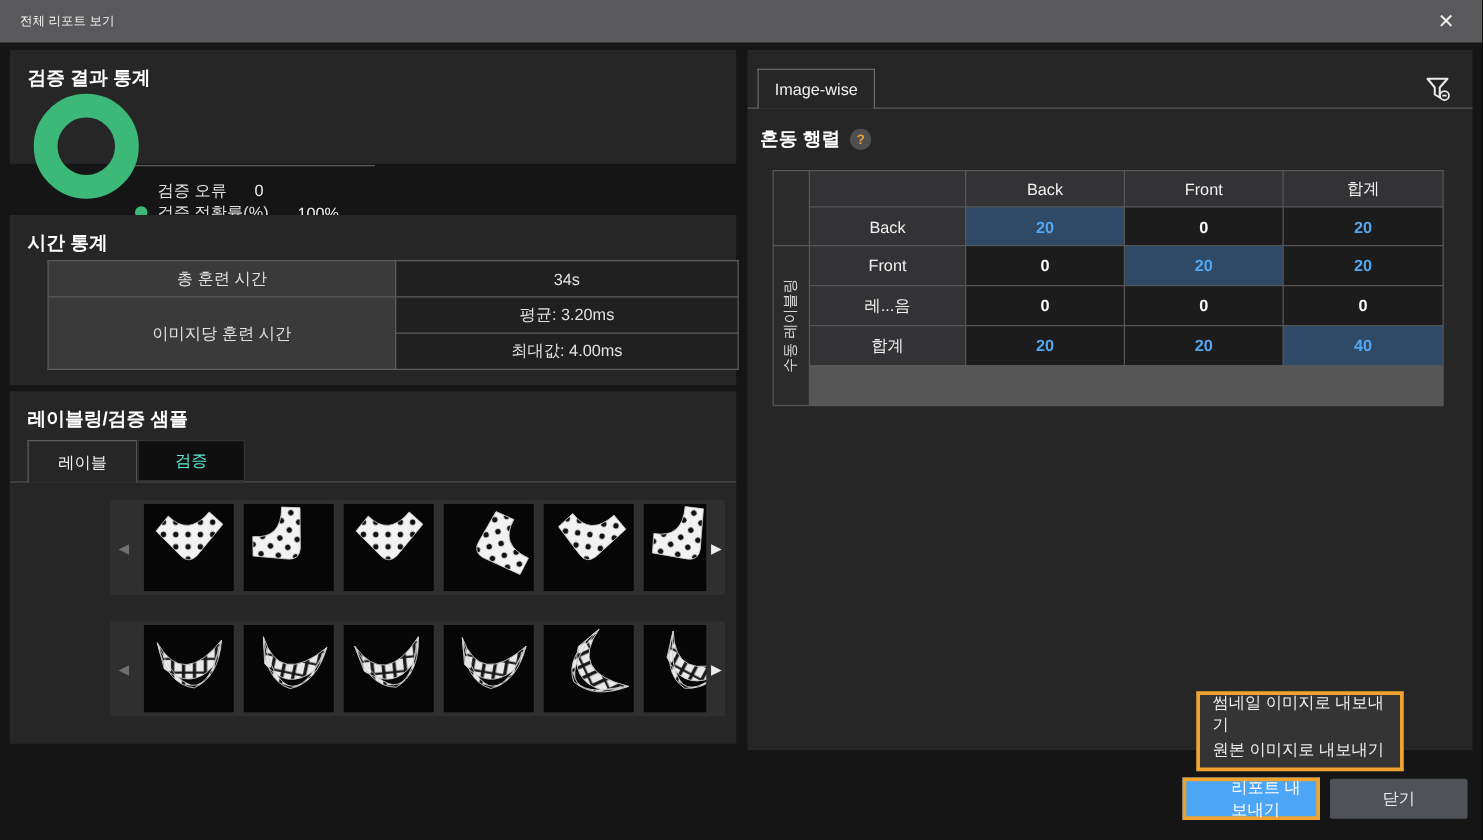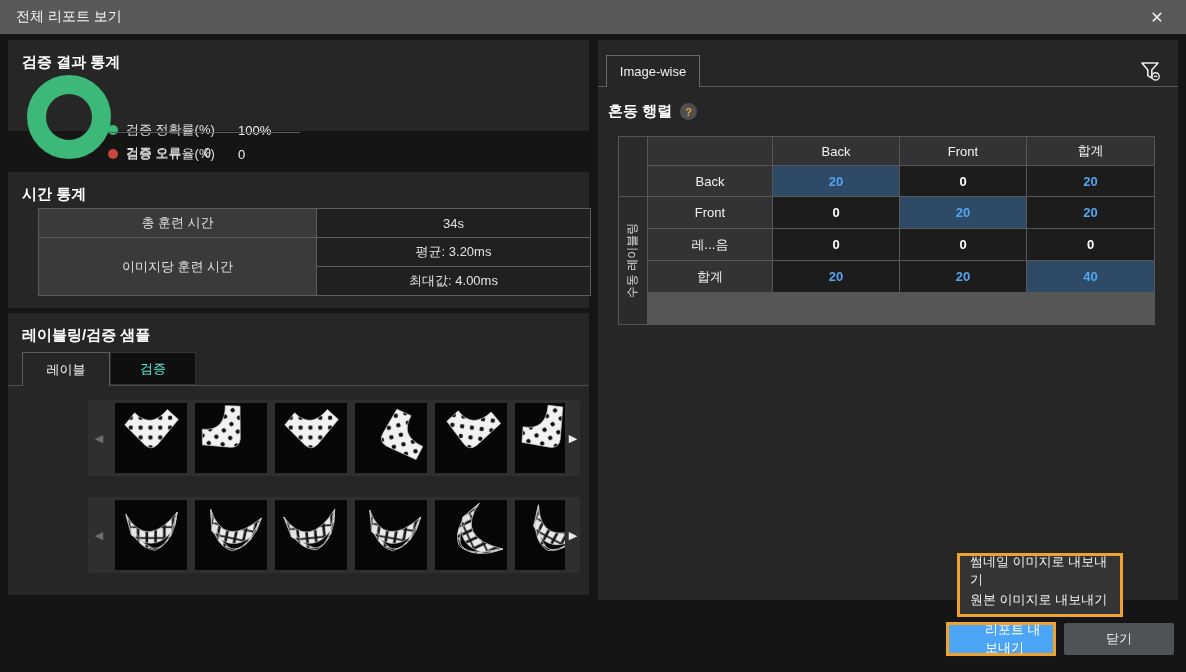--- a/index.html
+++ b/index.html
@@ -2,30 +2,30 @@
 <html><head>
 <meta charset="utf-8">
 <style>
   * { margin:0; padding:0; box-sizing:border-box; }
   html,body { background:#000; }
   body { font-family:"Liberation Sans","DejaVu Sans",sans-serif; }
   .dialog { position:relative; width:1186px; height:672px; background:#151515; overflow:hidden; color:#e8e8e8; }
 
   
   .titlebar { position:absolute; left:0; top:0; width:1186px; height:34px; background:#59595b; display:flex; align-items:center; }
-  .titlebar .title { margin-left:16px; font-size:14px; color:#f5f5f5; }
+  .titlebar .title { margin-left:16px; font-size:10px; color:#f5f5f5; }
   .close-btn { position:absolute; right:14px; top:0; width:30px; height:34px; display:flex; align-items:center; justify-content:center; font-size:16px; color:#f0f0f0; cursor:pointer; }
 
   .panel { position:absolute; background:#262626; }
   .panel-heading { position:absolute; left:14px; top:13px; font-size:15px; font-weight:bold; color:#fff; }
 
   
   #stats-panel { left:8px; top:40px; width:581px; height:91px;padding-left:28px; }
   .donut { position:absolute; left:19px; top:35px; width:84px; height:84px; border-radius:50%; border:19px solid #3cb878; }
-  .legend-row { position:absolute; left:100px; display:flex; align-items:center; height:16px; }
+  .legend-row { position:absolute; left:100px; display:flex; align-items:center; height:16px;margin-top:40px; }
   .legend-dot { width:10px; height:10px; border-radius:50%; margin-right:8px; }
   .legend-label { font-size:13px; color:#e0e0e0; width:112px; }
   .legend-value { font-size:13px; color:#f0f0f0; }
   .legend-divider { position:absolute; left:100px; top:92px; width:192px; height:1px; background:#5a5a5a; }
   .error-row { position:absolute; left:118px; top:104px; font-size:13px; color:#e0e0e0; }
   .error-row b { margin-left:22px; color:#f0f0f0; font-weight:normal; }
 
   
   #time-panel { left:8px; top:172px; width:581px; height:136px; }
   .time-table { position:absolute; left:14px; top:36px; width:553px; border-collapse:collapse;margin-left:16px; }

